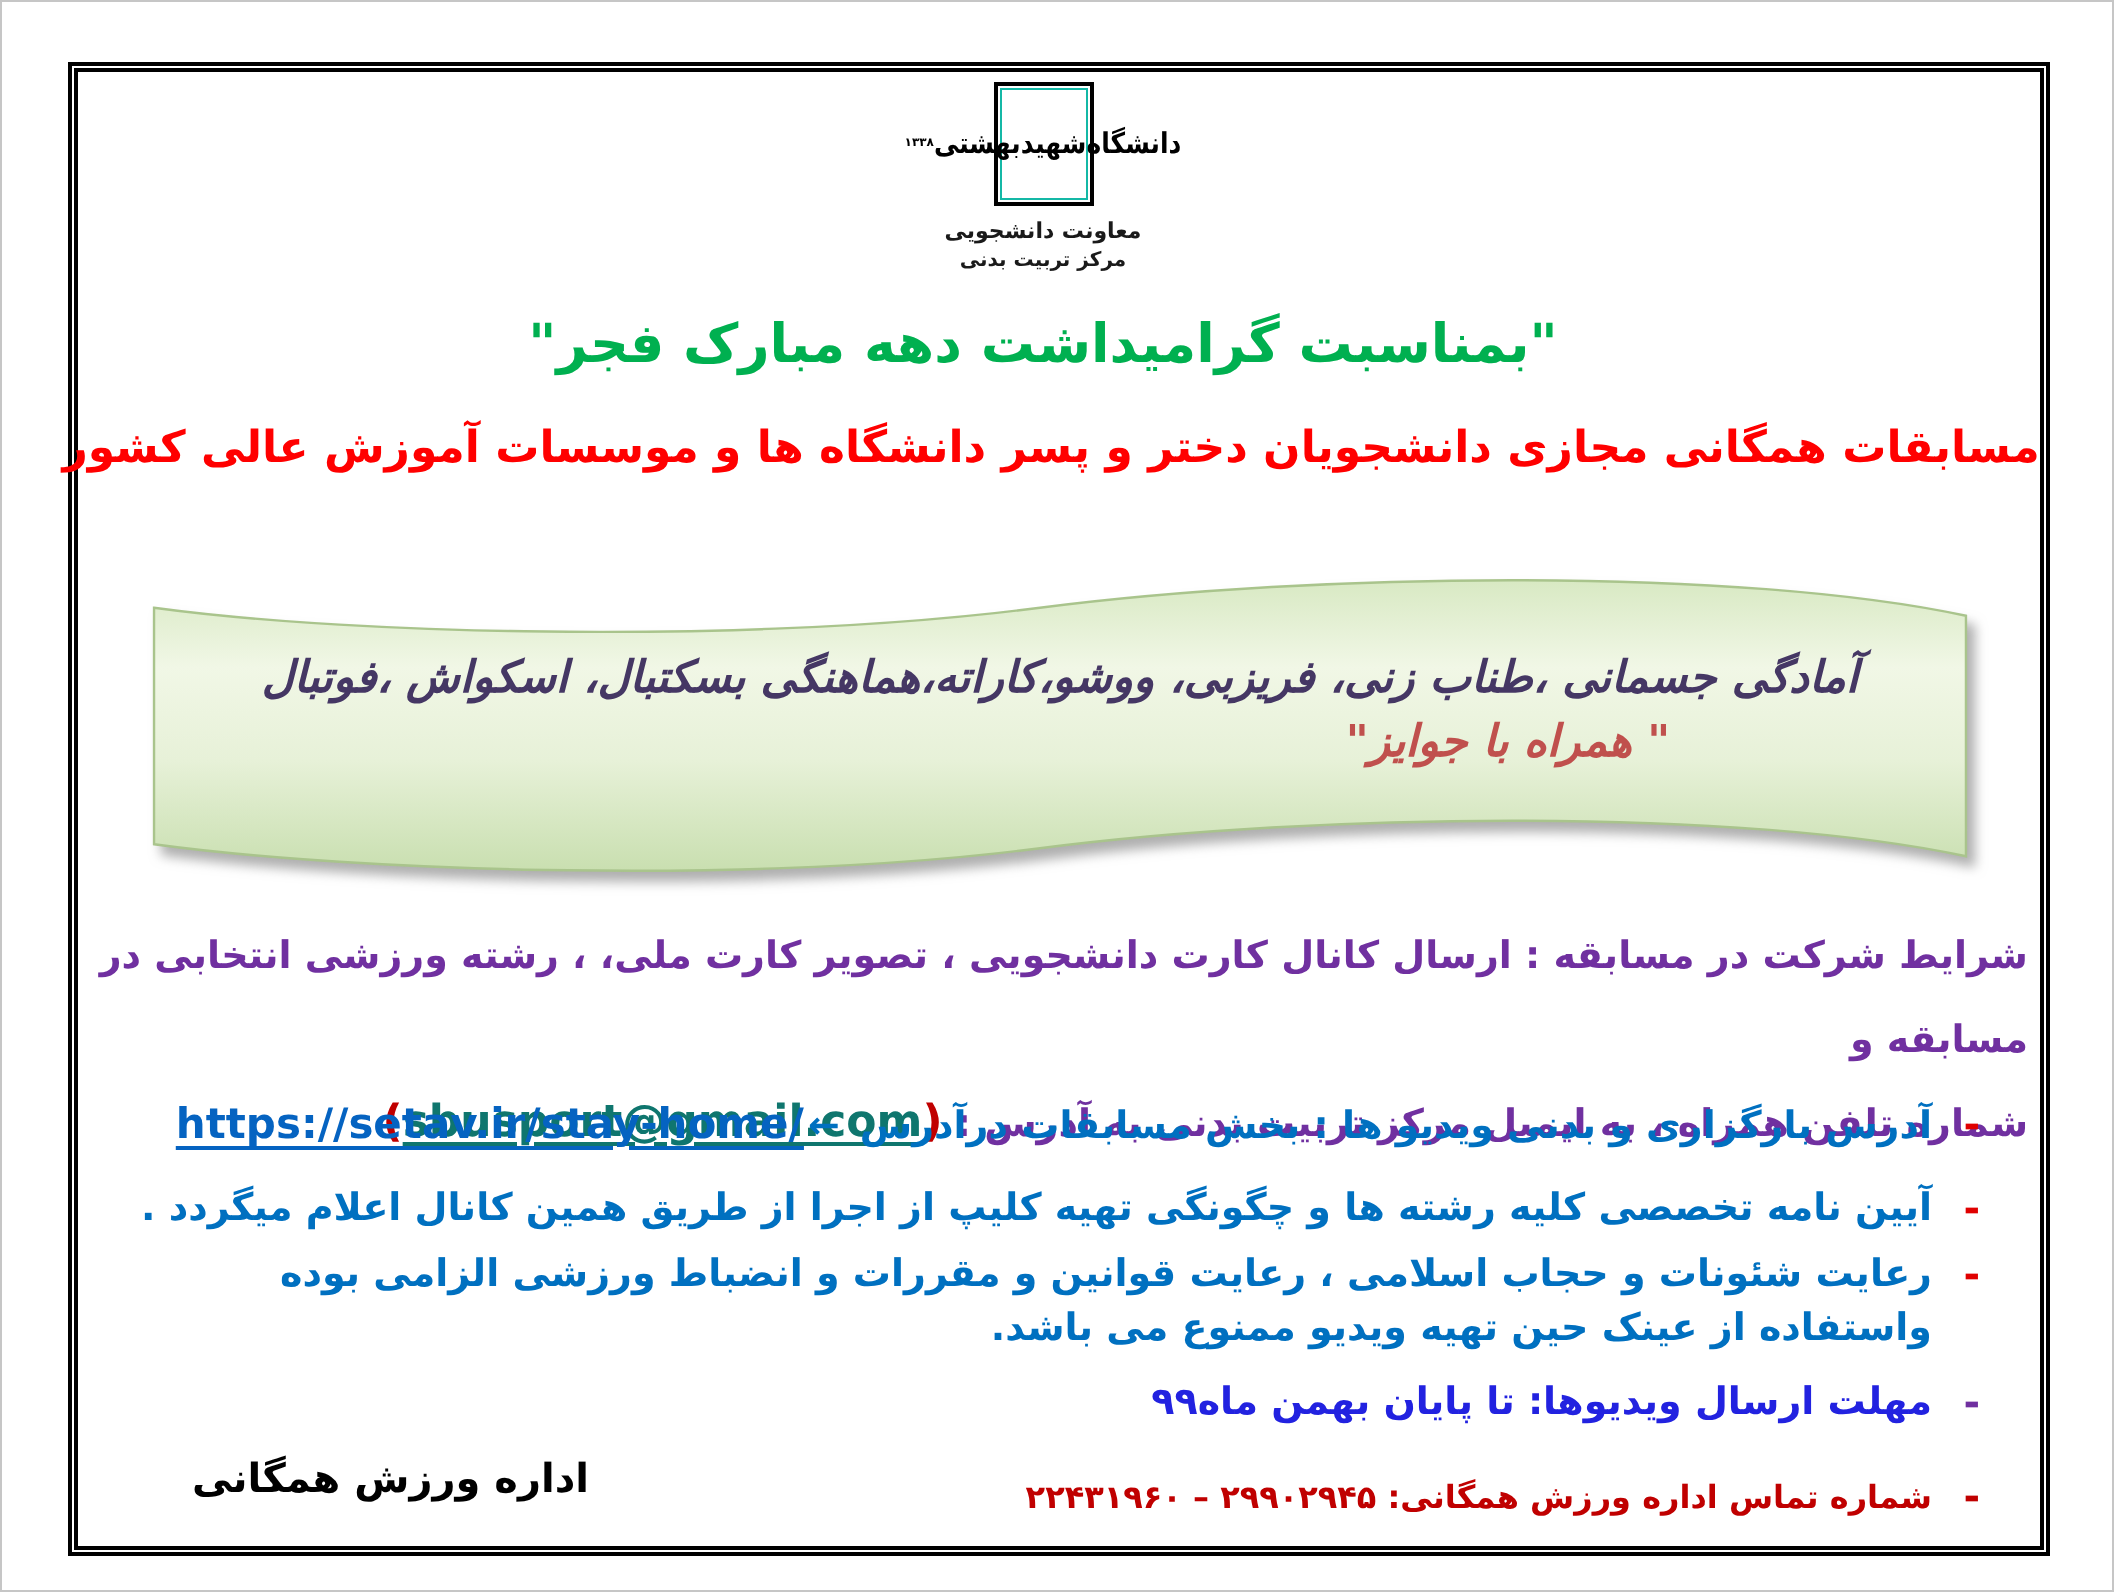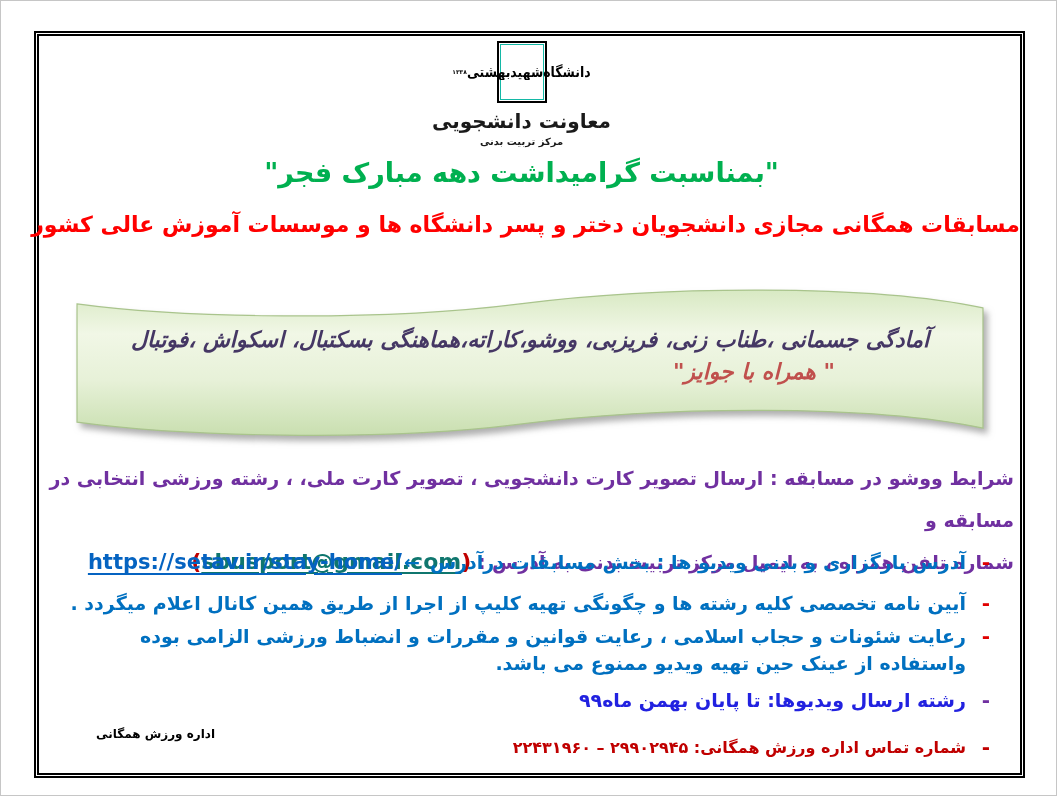--- a/index.html
+++ b/index.html
@@ -10,21 +10,21 @@
   }
   .frame{position:absolute;left:33px;top:30px;right:31px;bottom:17px;border:5px double #000;}
 
   
   .header{position:absolute;top:40px;left:0;right:14px;text-align:center;}
   .logo{display:inline-block;width:50px;height:62px;border:2px solid #000;padding:1px;box-sizing:border-box;}
   .logo-inner{width:100%;height:100%;border:1px solid #14b8a6;box-sizing:border-box;
     display:flex;flex-direction:row;align-items:center;justify-content:center;line-height:1.02;}
   .logo-word{font-weight:bold;font-size:12.5px;color:#000;transform:scaleY(1.15);}
   .logo-year{font-size:6px;color:#000;margin-top:1px;font-weight:bold;}
-  .org1{font-size:20px;font-weight:bold;color:#1a1a1a;margin-top:6px;}
+  .org1{font-size:11px;font-weight:bold;color:#1a1a1a;margin-top:6px;}
   .org2{font-size:10px;font-weight:bold;color:#1a1a1a;margin-top:3px;}
 
   .title{position:absolute;top:156px;left:0;right:14px;text-align:center;
     color:#00B050;font-size:27px;font-weight:bold;}
   .headline{position:absolute;top:211px;left:30px;right:36px;text-align:center;
     color:#FF0000;font-size:22px;font-weight:bold;letter-spacing:-0.5px;}
 
   
   .wave-wrap{position:absolute;left:68px;top:274px;width:922px;height:170px;}
   .wave-svg{position:absolute;left:0;top:0;filter:drop-shadow(4px 5px 3px rgba(110,110,110,.55));}
@@ -49,21 +49,21 @@
   .c-vio{color:#2222E0;} .d-pur{color:#7030A0;}
   .c-dkr{color:#C00000;} .d-dkr{color:#C00000;}
   .row2{margin-top:14px;} .row3{margin-top:6px;} .row3 .btext{padding-left:90px;}
   .row4{margin-top:10px;} .row5{margin-top:20px;}
   .row5 .btext{font-size:16px;letter-spacing:-0.3px;}
   .url-link{color:#0563C1;font-size:21px;font-weight:bold;text-decoration:underline;
     text-underline-offset:4px;unicode-bidi:embed;}
   .arrow{margin:0 10px 0 2px;color:#0070C0;font-weight:bold;}
 
   .footer-left{position:absolute;left:95px;top:726px;color:#000;
-    font-size:12px;font-weight:bold;direction:rtl;}
+    font-size:20px;font-weight:bold;direction:rtl;}
 </style>
 </head>
 <body>
 
 <div class="canvas">
   <div class="frame"></div>
 
   <div class="header">
     <div class="logo">
       <div class="logo-inner">
@@ -91,21 +91,21 @@
           <stop offset="1" stop-color="#c9dfb0"></stop>
         </linearGradient>
       </defs>
       <path d="M 8 28 C 110 42, 310 46, 450 28 C 590 10, 800 8, 912 32 L 912 152 C 800 128, 590 130, 450 148 C 310 166, 110 160, 8 146 Z" fill="url(#wgrad)" stroke="#a9c48c" stroke-width="1.2"></path>
     </svg>
     <div class="wave-sports">آمادگی جسمانی ،طناب زنی، فریزبی، ووشو،کاراته،هماهنگی بسکتبال، اسکواش ،فوتبال</div>
     <div class="wave-prize">"  همراه با جوایز"</div>
   </div>
 
   <div class="conditions">
-    <div class="cond-line1">شرایط ووشو در مسابقه : ارسال تصویر کارت دانشجویی ، تصویر کارت ملی، ، رشته ورزشی انتخابی در مسابقه و</div>
+    <div class="cond-line1">شرایط شرکت در مسابقه : ارسال کانال کارت دانشجویی ، تصویر کارت ملی، ، رشته ورزشی انتخابی در مسابقه و</div>
     <div class="cond-line2">
       <span>شماره تلفن همراه ، به ایمیل مرکز تربیت بدنی به آدرس : </span><span class="email-wrap" dir="ltr"><span>(</span><a class="email-link" href="#">sbusport@gmail.com</a><span>)</span></span>
     </div>
   </div>
 
   <div class="bullets">
 
     <div class="brow row1">
       <span class="bdash d-red">-</span>
       <div class="btext c-blue">
@@ -118,21 +118,21 @@
       <div class="btext c-blue">آیین نامه تخصصی کلیه رشته ها و چگونگی تهیه کلیپ از اجرا از طریق همین کانال اعلام میگردد .</div>
     </div>
 
     <div class="brow row3">
       <span class="bdash d-red">-</span>
       <div class="btext c-blue">رعایت شئونات و حجاب اسلامی ، رعایت قوانین و مقررات و انضباط ورزشی الزامی بوده واستفاده از عینک حین تهیه ویدیو ممنوع می باشد.</div>
     </div>
 
     <div class="brow row4">
       <span class="bdash d-pur">-</span>
-      <div class="btext c-vio">رشته ارسال ویدیوها: تا پایان بهمن ماه۹۹</div>
+      <div class="btext c-vio">مهلت ارسال ویدیوها: تا پایان بهمن ماه۹۹</div>
     </div>
 
     <div class="brow row5">
       <span class="bdash d-dkr">-</span>
       <div class="btext c-dkr">شماره تماس اداره ورزش همگانی: ۲۹۹۰۲۹۴۵ – ۲۲۴۳۱۹۶۰</div>
     </div>
 
   </div>
 
   <div class="footer-left">اداره ورزش همگانی</div>

